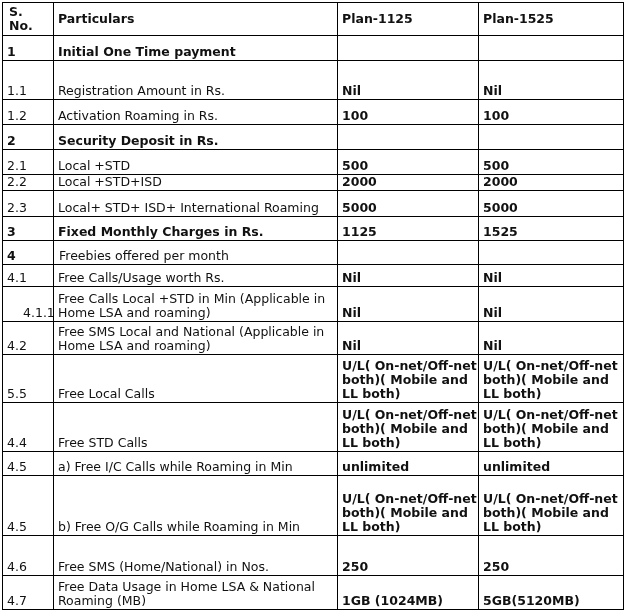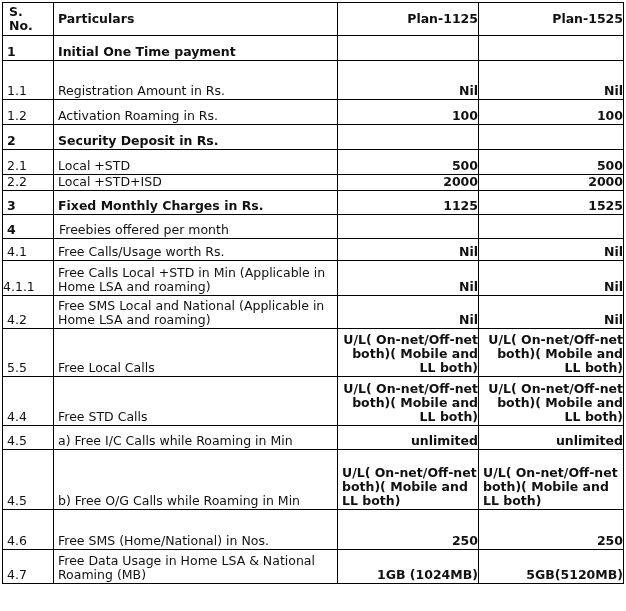--- a/index.html
+++ b/index.html
@@ -14,21 +14,21 @@
     color: #111;
   }
   table.plans td {
     border: 1.5px solid #000;
     padding: 0 0 1px 4px;
     vertical-align: bottom;
     line-height: 14px;
     overflow: hidden;
   }
   td.sno { padding-left: 8px; }
-  td.val { text-align: right; font-weight: bold; padding-left: 2px; padding-right: 2px; }
+  td.val { text-align: left; font-weight: bold; padding-left: 2px; padding-right: 2px; }
   td.val.normal { font-weight: normal; }
   td.val.left { text-align: left; }
   td.part { padding-left: 0; }
   tr.section td.sno, tr.section td.part { font-weight: bold; }
   tr.header td { vertical-align: middle; font-weight: bold; }
 </style>
 </head>
 <body>
 
 <table class="plans">
@@ -78,40 +78,46 @@
       <td class="part">Local +STD</td>
       <td class="val">500</td>
       <td class="val">500</td>
     </tr>
     <tr style="height:14px">
       <td class="sno">2.2</td>
       <td class="part">Local +STD+ISD</td>
       <td class="val">2000</td>
       <td class="val">2000</td>
     </tr>
+    <tr style="height:26px">
+      <td class="sno">2.3</td>
+      <td class="part">Local+ STD+ ISD+ International Roaming</td>
+      <td class="val">5000</td>
+      <td class="val">5000</td>
+    </tr>
     <tr class="section" style="height:24px">
       <td class="sno">3</td>
       <td class="part">Fixed Monthly Charges in Rs.</td>
       <td class="val">1125</td>
       <td class="val">1525</td>
     </tr>
     <tr style="height:24px">
       <td class="sno" style="font-weight:bold">4</td>
       <td class="part" style="padding-left:5px">Freebies offered per month</td>
       <td class="val"></td>
       <td class="val"></td>
     </tr>
     <tr style="height:22px">
       <td class="sno">4.1</td>
       <td class="part">Free Calls/Usage worth Rs.</td>
       <td class="val">Nil</td>
       <td class="val">Nil</td>
     </tr>
     <tr style="height:35px">
-      <td class="sno" style="padding-left:0">4.1.1</td>
+      <td class="sno" style="padding-left:20px">4.1.1</td>
       <td class="part">Free Calls Local +STD in Min (Applicable in Home LSA and roaming)</td>
       <td class="val">Nil</td>
       <td class="val">Nil</td>
     </tr>
     <tr style="height:33px">
       <td class="sno">4.2</td>
       <td class="part">Free SMS Local and National  (Applicable in Home LSA and roaming)</td>
       <td class="val">Nil</td>
       <td class="val">Nil</td>
     </tr>

